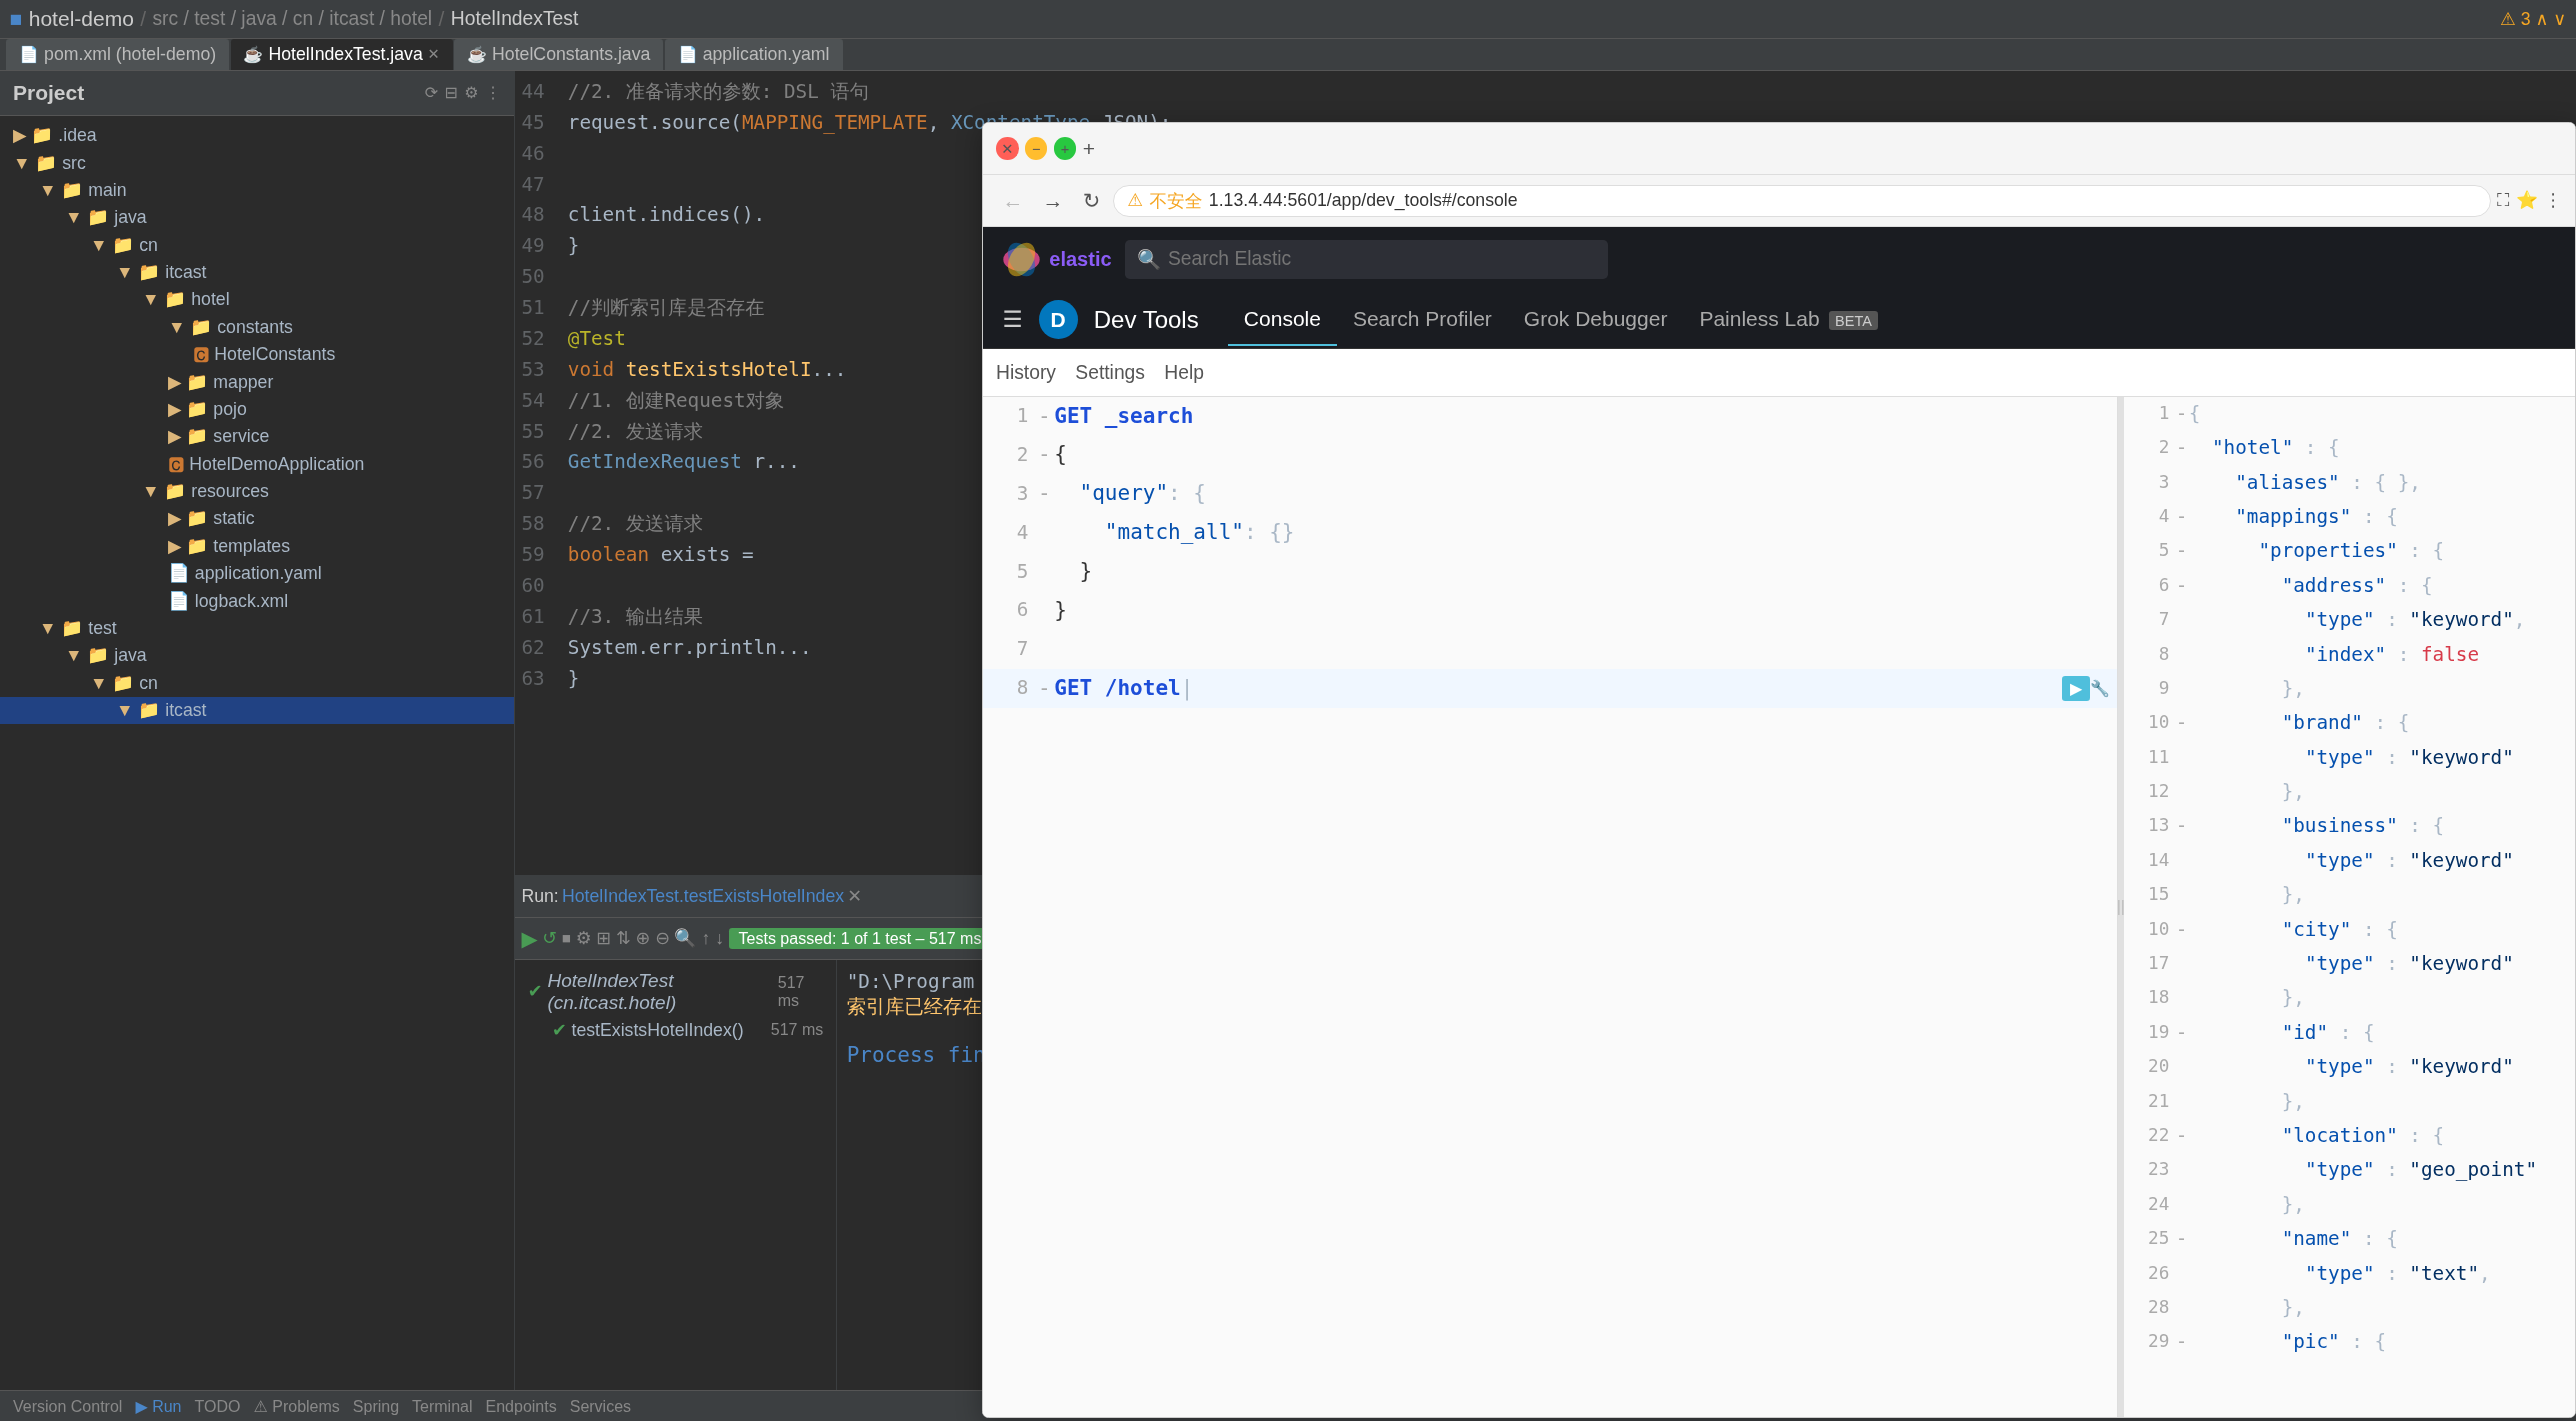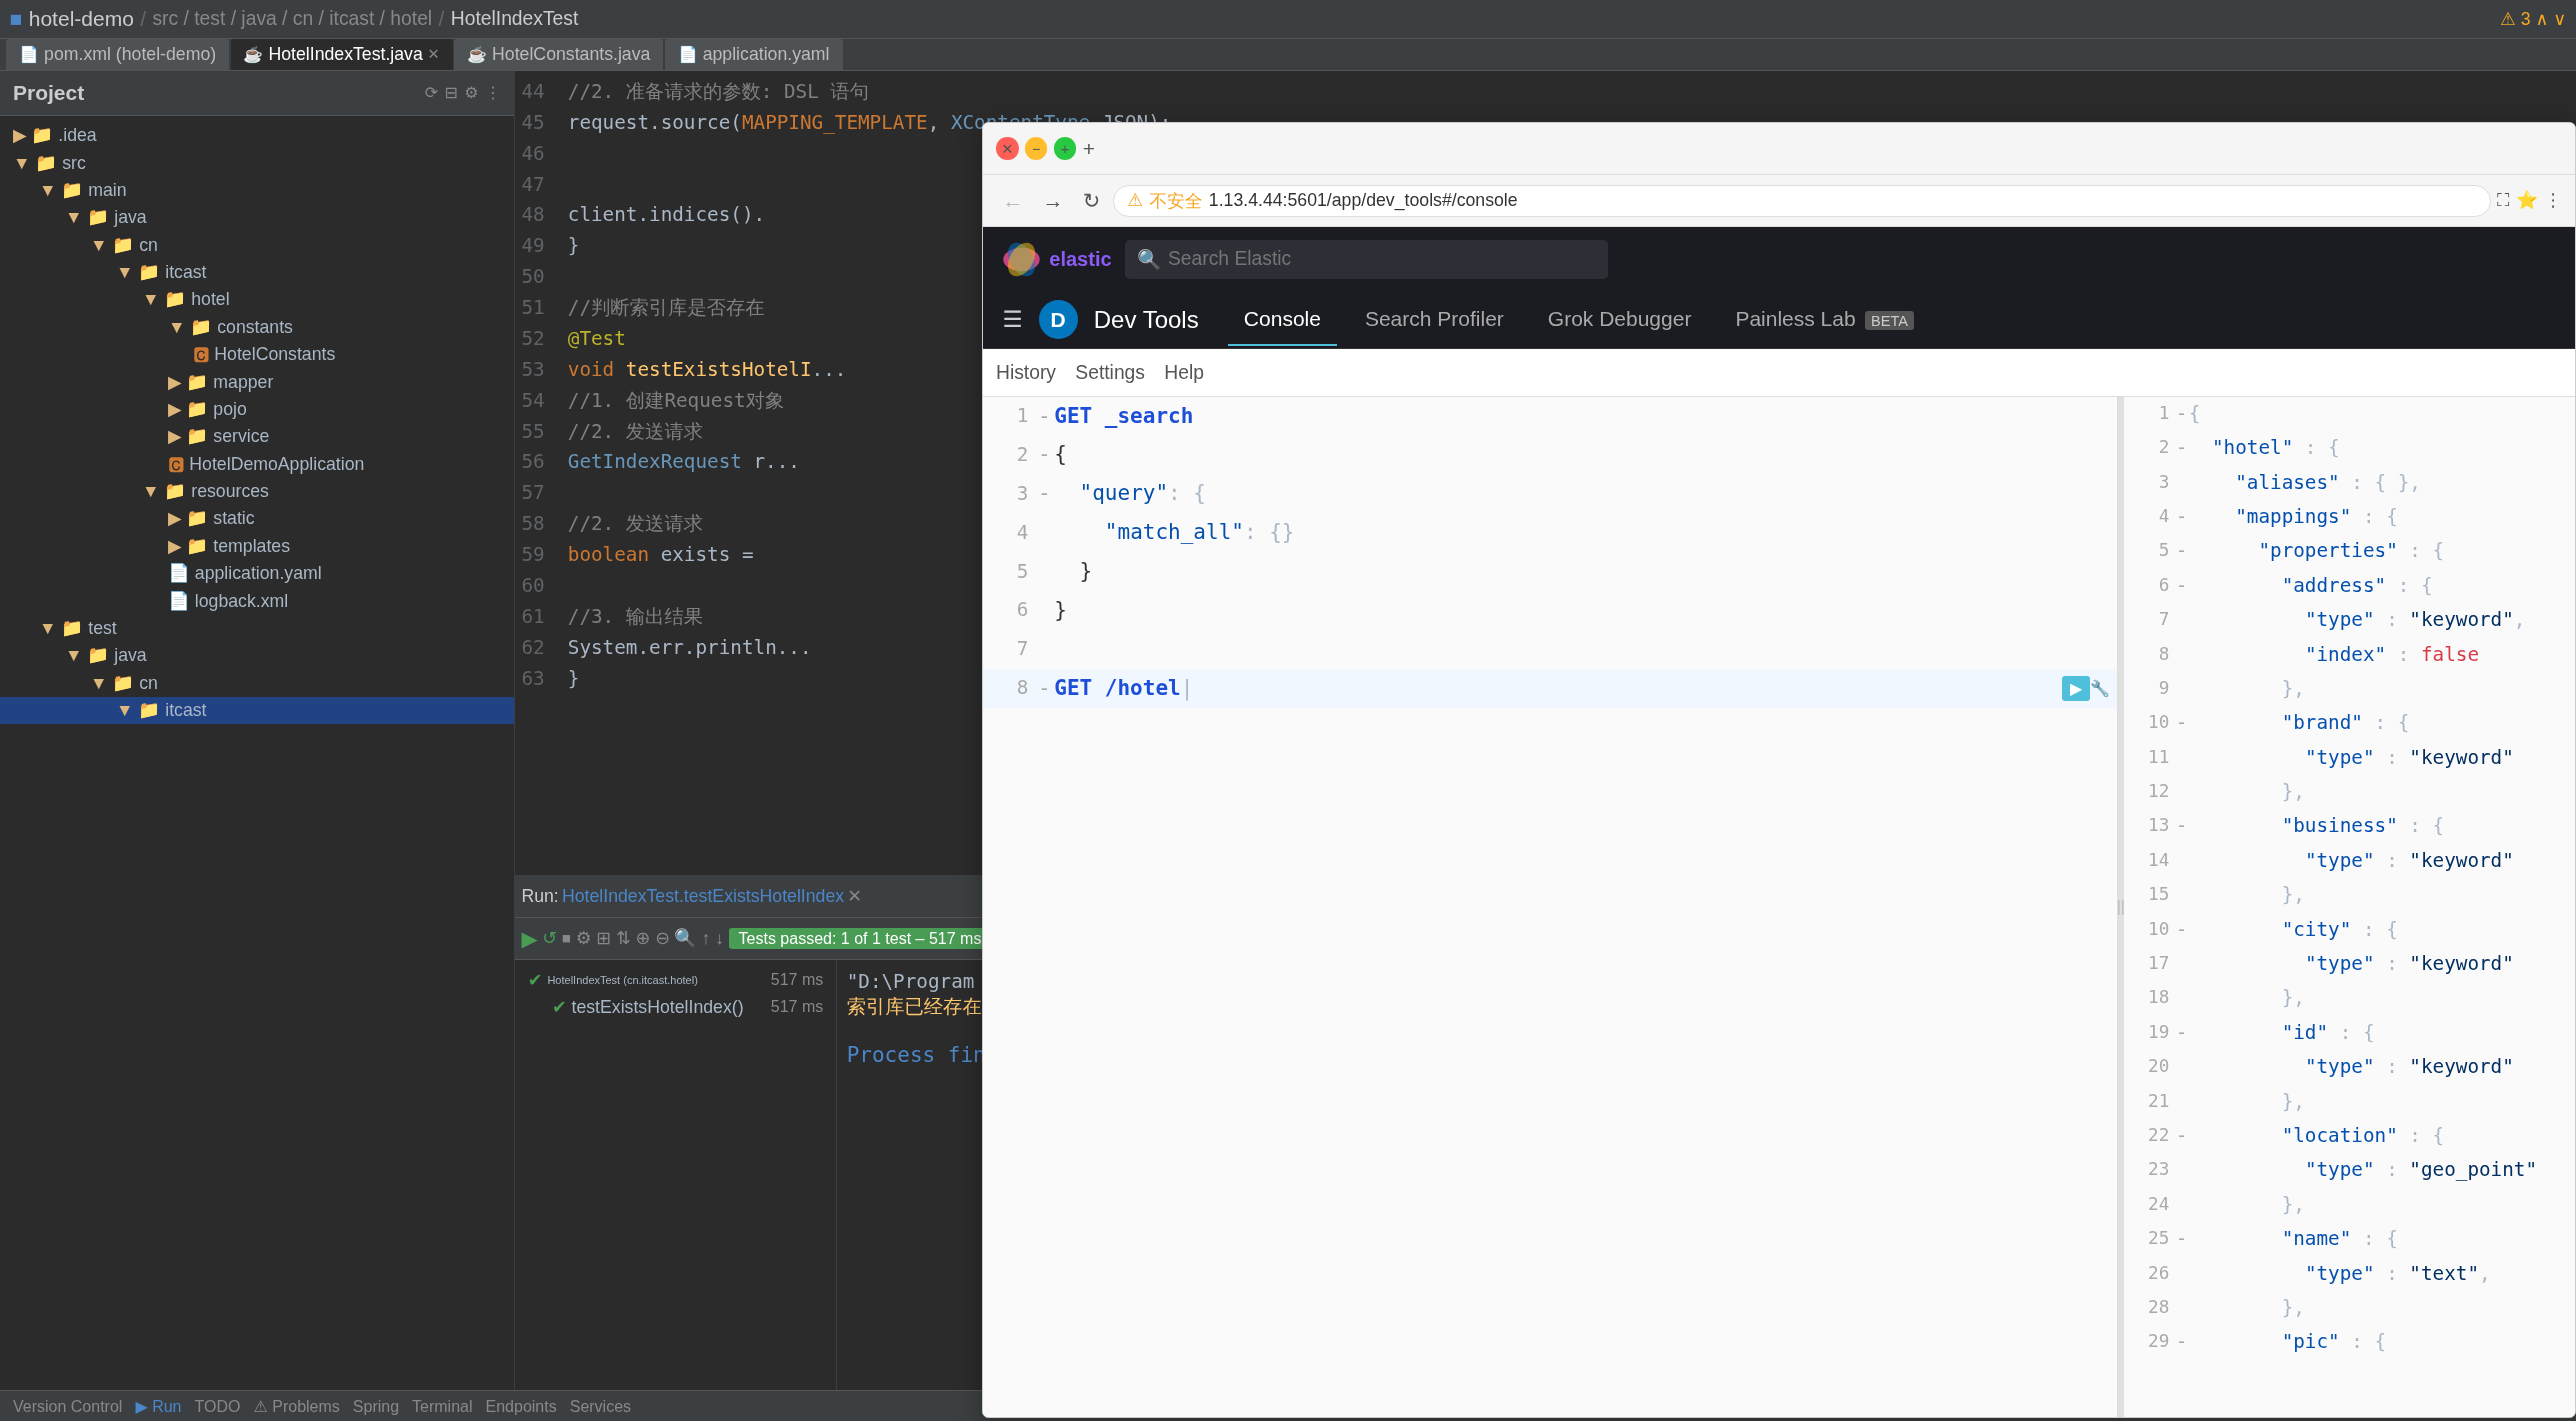--- a/index.html
+++ b/index.html
@@ -395,21 +395,21 @@
           <span style="color:#888;font-size:17.7px;">🔍</span>
           <span style="color:#888;font-size:17.7px;">↑</span>
           <span style="color:#888;font-size:17.7px;">↓</span>
           <span class="pass-badge">Tests passed: 1 of 1 test – 517 ms</span>
           <span style="color:#888;font-size:17.7px;margin-left:auto;">⋮</span>
         </div>
         <div class="run-content">
           <div class="run-tree">
             <div class="run-tree-item">
               <span class="check">✔</span>
-              <span style="font-size:11px;">HotelIndexTest (cn.itcast.hotel)</span>
+              <span style="font-size:19px;font-style:italic;">HotelIndexTest (cn.itcast.hotel)</span>
               <span class="time-badge">517 ms</span>
             </div>
             <div class="run-tree-item">
               <span style="width:19.3px;display:inline-block;"></span>
               <span class="check">✔</span>
               <span style="font-size:17.7px;">testExistsHotelIndex()</span>
               <span class="time-badge">517 ms</span>
             </div>
           </div>
           <div class="run-output">
@@ -474,21 +474,21 @@
       <input type="text" style="background: none; border: none; outline: none; color: rgb(204, 204, 204); font-size: 19.3px; flex: 1 1 0%; width: 100%;" placeholder="Search Elastic">
     </div>
   </div>
 
   <div class="elastic-nav">
     <span class="elastic-hamburger">☰</span>
     <div class="elastic-user-btn">
       <span>D</span>
     </div>
     <span class="elastic-nav-title">Dev Tools</span>
-    <div style="margin-left:26px;display:flex;gap:12px;">
+    <div style="margin-left:26px;display:flex;gap:0;">
       <div class="elastic-nav-tab active">
         <span>Console</span>
       </div>
       <div class="elastic-nav-tab">
         <span>Search Profiler</span>
       </div>
       <div class="elastic-nav-tab">
         <span>Grok Debugger</span>
       </div>
       <div class="elastic-nav-tab">

